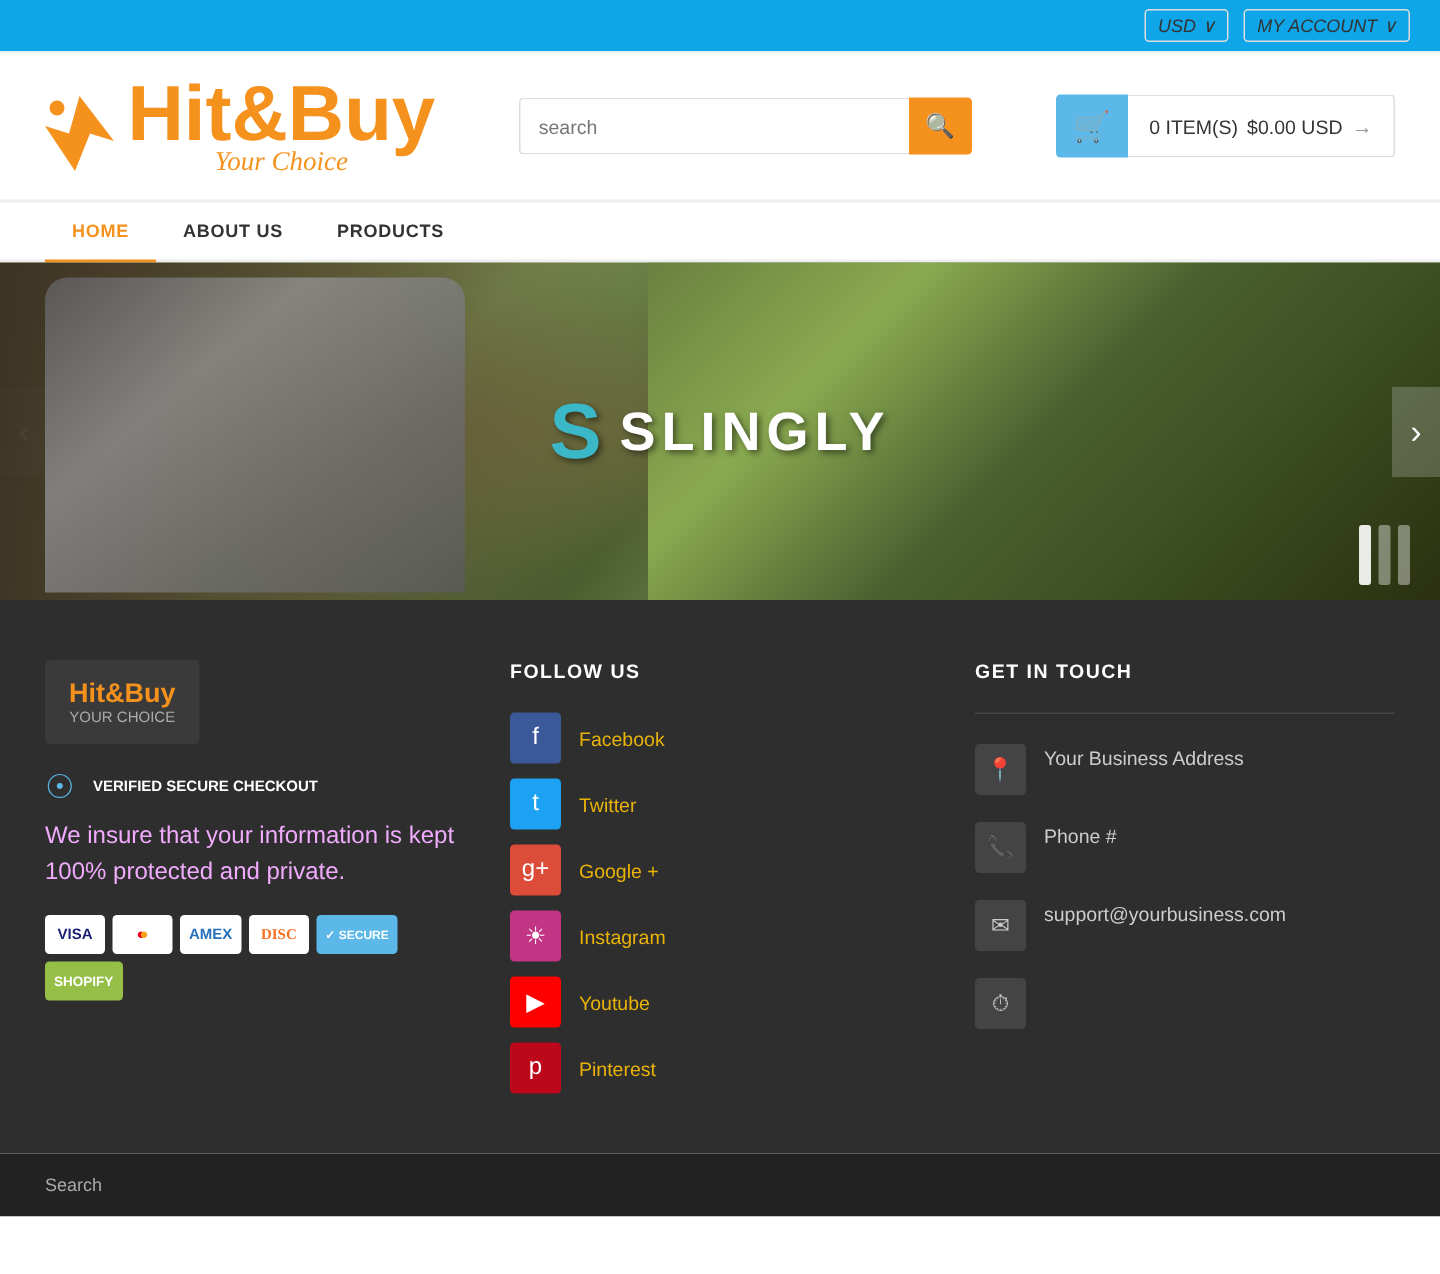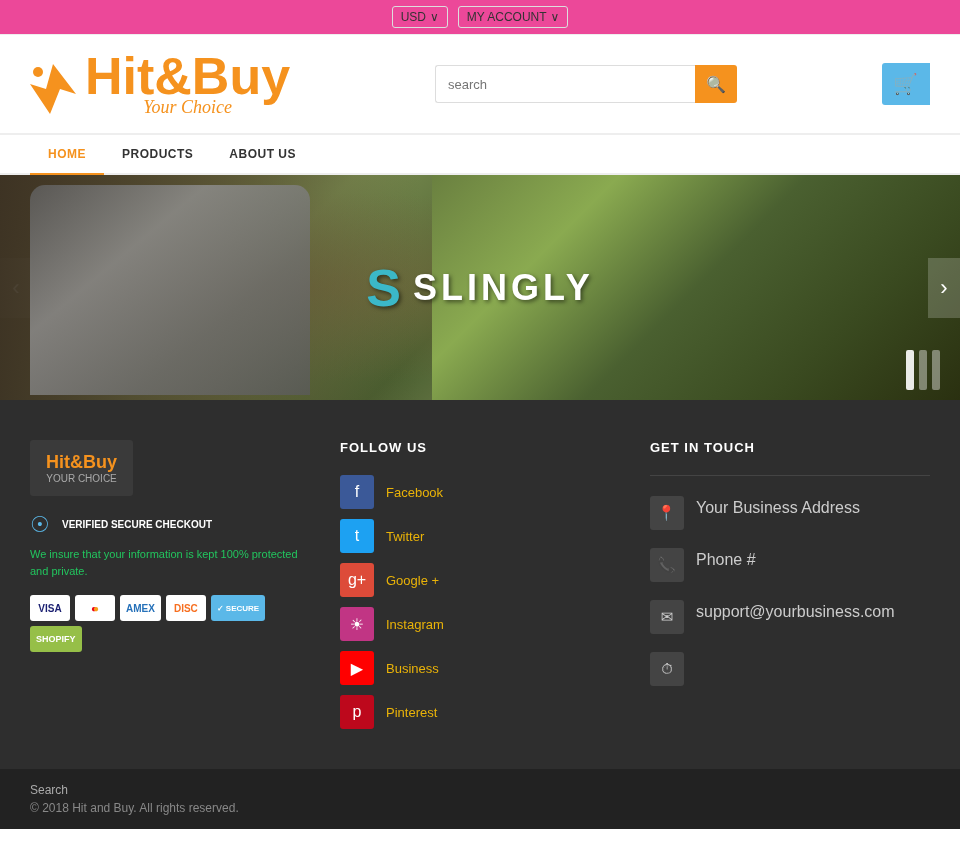--- a/index.html
+++ b/index.html
@@ -1,26 +1,27 @@
 <!DOCTYPE html>
 <html><head>
   <meta charset="utf-8">
   <style>
     * { margin: 0; padding: 0; box-sizing: border-box; }
     body { font-family: Arial, sans-serif; background: #fff; width: 960px; }
 
     
     .top-bar {
-      background: #ec4899;
+      background: #0ea5e9;
       border-bottom: 1px solid #eee;
       display: flex;
-      justify-content: center;
+      justify-content: flex-end;
       align-items: center;
       padding: 6px 20px;
       gap: 10px;
+      font-style: italic;
     }
     .top-bar-currency {
       display: flex;
       align-items: center;
       gap: 4px;
       font-size: 12px;
       color: #333;
       cursor: pointer;
       border: 1px solid #ddd;
       padding: 3px 8px;
@@ -272,22 +273,22 @@
       height: 24px;
       color: #5bb8e8;
       font-size: 22px;
     }
     .verified-text {
       font-size: 10px;
       font-weight: 700;
       color: #fff;
     }
     .footer-desc {
-      font-size: 11px;
-      color: #22c55e;
+      font-size: 16px;
+      color: #f0abfc;
       margin-bottom: 16px;
       line-height: 1.5;
     }
     .payment-icons {
       display: flex;
       gap: 5px;
       flex-wrap: wrap;
     }
     .payment-icon {
       background: #fff;
@@ -298,21 +299,21 @@
       color: #333;
       display: flex;
       align-items: center;
       justify-content: center;
       height: 26px;
       min-width: 40px;
     }
     .payment-visa { color: #1a1f71; }
     .payment-mc { color: #eb001b; }
     .payment-amex { color: #2671b9; }
-    .payment-discover { color: #f76f20; }
+    .payment-discover { color: #f76f20; font-family: Liberation Serif, serif; }
     .payment-shopify { background: #96bf48; color: #fff; font-size: 9px; }
     .payment-secure { background: #5bb8e8; color: #fff; font-size: 8px; }
 
     .footer-section-title {
       font-size: 13px;
       font-weight: 700;
       color: #fff;
       letter-spacing: 1px;
       margin-bottom: 20px;
       text-transform: uppercase;
@@ -355,21 +356,21 @@
       height: 34px;
       background: #444;
       display: flex;
       align-items: center;
       justify-content: center;
       border-radius: 3px;
       font-size: 15px;
       color: #ccc;
       flex-shrink: 0;
     }
-    .contact-text { font-size: 16px; color: #ccc; line-height: 1.5; }
+    .contact-text { font-size: 13px; color: #ccc; line-height: 1.5; }
     .contact-divider { border: none; border-top: 1px solid #444; margin: 0 0 20px 0; }
 
     
     .footer-bottom {
       background: #222;
       padding: 14px 30px;
       display: flex;
       flex-direction: column;
       gap: 4px;
     }
@@ -417,27 +418,32 @@
     <input class="search-input" type="text" placeholder="search" style="">
     <button class="search-btn">
       <span>🔍</span>
     </button>
   </div>
 
   <div class="cart-area">
     <button class="cart-icon-btn">
       <span>🛒</span>
     </button>
+    <div class="cart-info">
+      <span>0 ITEM(S)</span>
+      <span>$0.00 USD</span>
+      <span class="cart-arrow">→</span>
+    </div>
   </div>
 </div>
 
 <nav class="nav">
   <a class="nav-item active">HOME</a>
+  <a class="nav-item">ABOUT US</a>
   <a class="nav-item">PRODUCTS</a>
-  <a class="nav-item">ABOUT US</a>
 </nav>
 
 <div class="hero">
   <div class="hero-bg"></div>
 
   <div style="position:absolute;left:0;top:0;width:420px;height:100%;background:linear-gradient(to right, rgba(60,50,35,0.95) 0%, rgba(80,70,45,0.7) 50%, transparent 100%);z-index:1;"></div>
 
   <div style="position:absolute;left:30px;top:10px;width:280px;height:210px;background:linear-gradient(140deg,#606060,#909090,#707070,#5a5a5a);border-radius:15px 15px 0 0;opacity:0.8;z-index:2;"></div>
 
   <div style="position:absolute;right:0;top:0;width:55%;height:100%;background:linear-gradient(135deg,#6a8040 0%,#8aaa50 25%,#4a6030 50%,#3a4a20 75%,#2a3010 100%);z-index:0;"></div>
@@ -495,21 +501,21 @@
     <div class="social-item">
       <div class="social-icon-box social-gp">g+</div>
       <span class="social-label">Google +</span>
     </div>
     <div class="social-item">
       <div class="social-icon-box social-ig">☀</div>
       <span class="social-label">Instagram</span>
     </div>
     <div class="social-item">
       <div class="social-icon-box social-yt">▶</div>
-      <span class="social-label">Business</span>
+      <span class="social-label">Youtube</span>
     </div>
     <div class="social-item">
       <div class="social-icon-box social-pt">p</div>
       <span class="social-label">Pinterest</span>
     </div>
   </div>
 
   <div class="footer-col3">
     <div class="footer-section-title">GET IN TOUCH</div>
     <hr class="contact-divider">
@@ -526,14 +532,13 @@
       <span class="contact-text">support@yourbusiness.com</span>
     </div>
     <div class="contact-item">
       <div class="contact-icon-box">⏱</div>
     </div>
   </div>
 </div>
 
 <div class="footer-bottom">
   <a class="footer-bottom-link">Search</a>
-  <span class="footer-bottom-copy">© 2018 Hit and Buy.  All rights reserved.</span>
 </div>
 
 </body></html>

